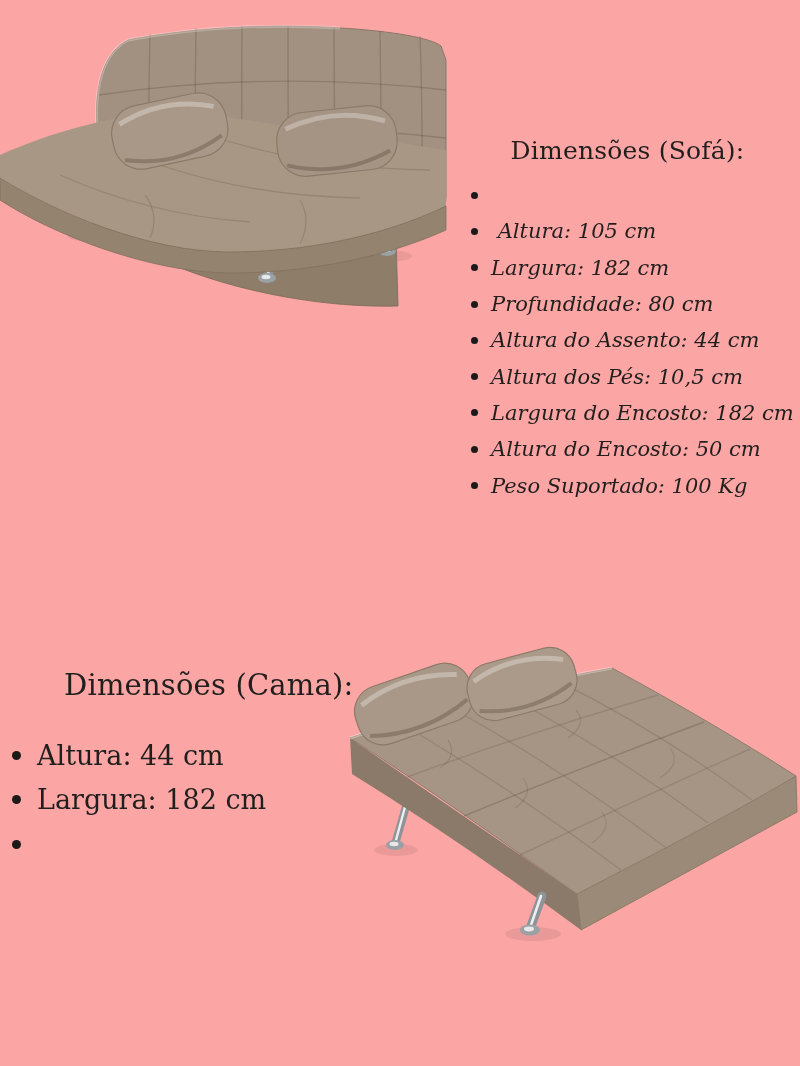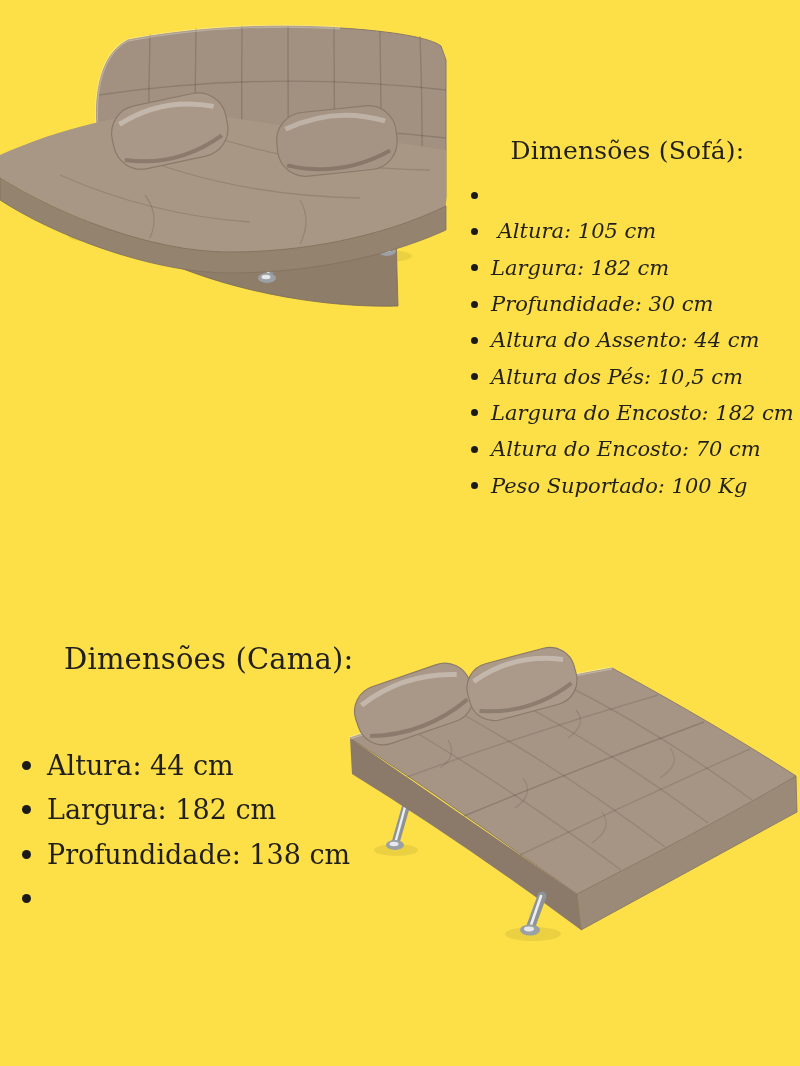--- a/index.html
+++ b/index.html
@@ -1,19 +1,19 @@
 <!DOCTYPE html>
 <html><head>
 <meta charset="utf-8">
 <style>
   html,body{margin:0;padding:0;background:#ffffff;}
   .canvas{
     position:relative;
     width:800px;height:1066px;
-    background:#fde047;
+    background:#fca5a5;
     overflow:hidden;
     font-family:"DejaVu Serif","Liberation Serif",serif;
     color:#211f1d;
   }
   svg{position:absolute;display:block;}
   .sofa-photo{left:0;top:222;}
   .bed-photo{left:330px;top:628px;}
 
   .sofa-title{
     position:absolute;left:455px;top:136px;width:345px;
@@ -25,26 +25,26 @@
   }
   .sofa-list li{
     height:36.3px;display:flex;align-items:center;
     font-size:21px;
   }
   .sofa-list .bullet{
     width:7px;height:7px;border-radius:50%;background:#1c1a18;
     margin-right:13px;flex:0 0 auto;
   }
   .bed-title{
-    position:absolute;left:64px;top:642px;
+    position:absolute;left:64px;top:668px;
     font-size:29px;letter-spacing:.2px;
   }
   .bed-list{
     position:absolute;left:12px;top:733px;width:420px;
-    margin:10px;padding:0;list-style:none;
+    margin:0;padding:0;list-style:none;
   }
   .bed-list li{
     height:44.5px;display:flex;align-items:center;
     font-size:27px;
   }
   .bed-list .bullet{
     width:9px;height:9px;border-radius:50%;background:#1c1a18;
     margin-right:16px;flex:0 0 auto;
   }
   .label{white-space:pre-wrap;}
@@ -143,41 +143,41 @@
         <span class="label"> Altura: 105 cm</span>
       </li>
 
       <li>
         <span class="bullet"></span>
         <span class="label">Largura: 182 cm</span>
       </li>
 
       <li>
         <span class="bullet"></span>
-        <span class="label">Profundidade: 30 cm</span>
+        <span class="label">Profundidade: 80 cm</span>
       </li>
 
       <li>
         <span class="bullet"></span>
         <span class="label">Altura do Assento: 44 cm</span>
       </li>
 
       <li>
         <span class="bullet"></span>
         <span class="label">Altura dos Pés: 10,5 cm</span>
       </li>
 
       <li>
         <span class="bullet"></span>
         <span class="label">Largura do Encosto: 182 cm</span>
       </li>
 
       <li>
         <span class="bullet"></span>
-        <span class="label">Altura do Encosto: 70 cm</span>
+        <span class="label">Altura do Encosto: 50 cm</span>
       </li>
 
 
 
       <li>
         <span class="bullet"></span>
         <span class="label">Peso Suportado: 100 Kg</span>
       </li>
     </ul>
 
@@ -187,24 +187,20 @@
       <li>
         <span class="bullet"></span>
         <span class="label">Altura: 44 cm</span>
       </li>
 
       <li>
         <span class="bullet"></span>
         <span class="label">Largura: 182 cm</span>
       </li>
 
-      <li>
-        <span class="bullet"></span>
-        <span class="label">Profundidade: 138 cm</span>
-      </li>
 
       <li>
         <span class="bullet"></span>
       </li>
     </ul>
 
   <svg class="bed-photo" width="470" height="330" viewBox="0 0 470 330">
 
     <g>
       <ellipse cx="66" cy="222" rx="22" ry="6" fill="rgba(0,0,0,0.07)"></ellipse>

